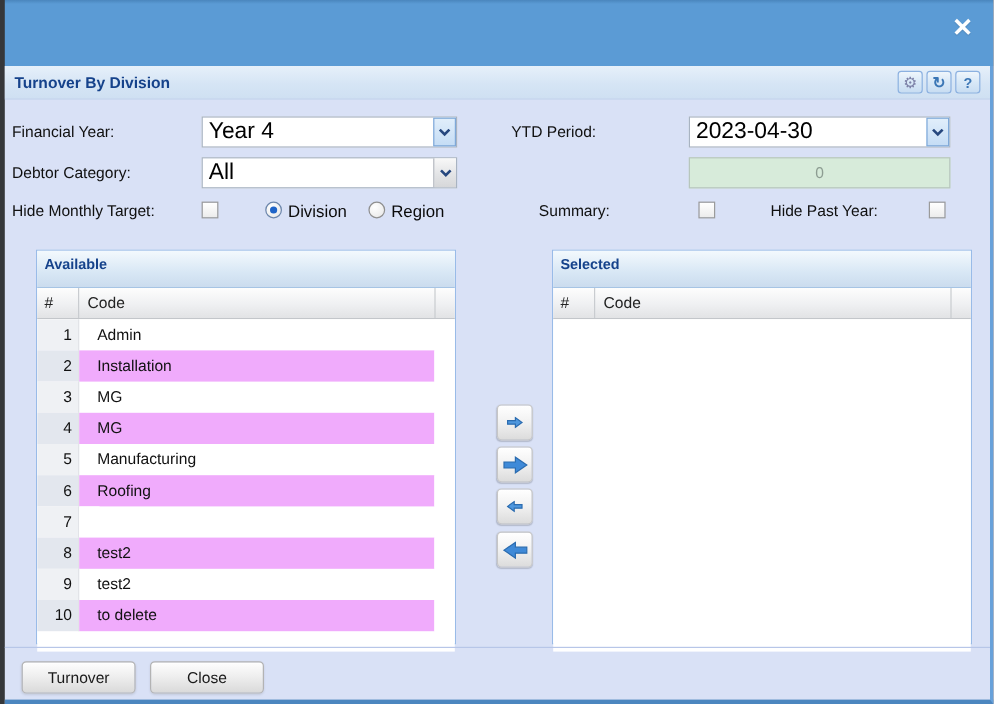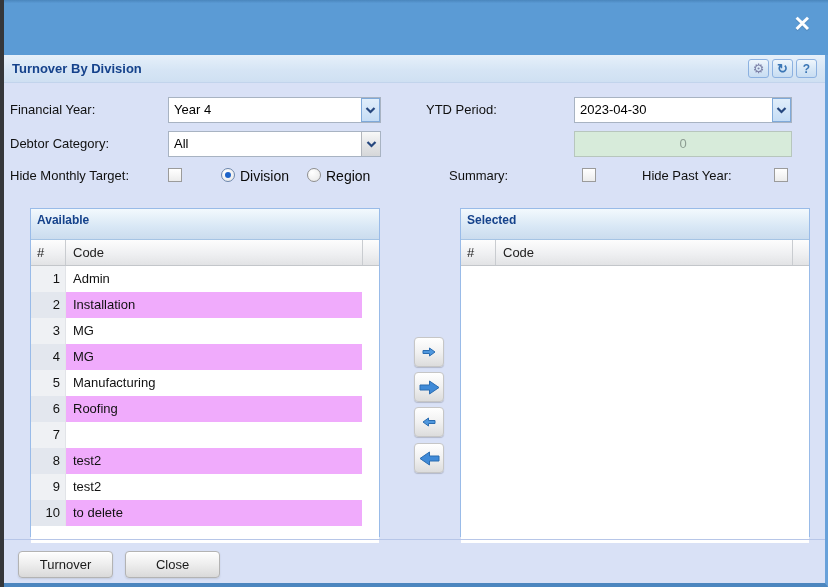--- a/index.html
+++ b/index.html
@@ -39,21 +39,21 @@
   .tool-gear    { color:#7d82a8; font-size:13px; }
   .tool-refresh { color:#3b76b5; font-size:13px; font-weight:bold; }
   .tool-help    { color:#3b76b5; font-size:12px; font-weight:bold; }
 
   .f-label { position:absolute; font-size:13px; color:#101010; line-height:26px; white-space:nowrap; }
   .f-label.dim { color:#a3adbd; }
   .combo {
     position:absolute; height:26px; background:#ffffff; border:1px solid #a8b3c2;
     display:flex; cursor:pointer;
   }
-  .combo-text { flex:1; font-size:13px; line-height:24px; padding-left:5px; color:#000; overflow:hidden; white-space:nowrap; }
+  .combo-text { flex:1; font-size:19px; line-height:24px; padding-left:5px; color:#000; overflow:hidden; white-space:nowrap; }
   .combo-trigger { width:19px; display:flex; align-items:center; justify-content:center; }
   .trigger-blue {
     background:linear-gradient(180deg,#e2effb 0%,#c4dcf5 100%);
     outline:1px solid #7fa9d9; outline-offset:-1px;
   }
   .trigger-gray {
     background:linear-gradient(180deg,#f8f8f8 0%,#e3e4e6 55%,#d6d7d9 100%);
     border-left:1px solid #b2b6bd;
   }
   .checkbox {
@@ -85,21 +85,21 @@
     height:26px; display:flex; font-size:13px; color:#222222;
     background:linear-gradient(180deg,#fdfdfd 0%,#eff0f2 55%,#e2e3e5 100%);
     border-bottom:1px solid #c3c6ca;
   }
   .col-num  { width:35px; border-right:1px solid #c9ccd0; line-height:25px; padding-left:6px; cursor:pointer; }
   .col-code { flex:1; line-height:25px; padding-left:7px; cursor:pointer; }
   .col-fill { width:17px; border-left:1px solid #c9ccd0; }
   .grid-body { position:relative; height:277px; background:#ffffff; overflow:hidden; }
   .grid-row { display:flex; height:26px; font-size:13px; color:#111111; cursor:pointer; }
   .cell-num  { width:35px; background:#eff1f4; border-right:1px solid #e2e4e8; text-align:right; padding-right:5px; line-height:26px; }
-  .cell-code { flex:1; line-height:26px; padding-left:7px; white-space:nowrap; }
+  .cell-code { flex:1; line-height:26px; padding-left:15px; white-space:nowrap; }
   .cell-fill { width:17px; background:#ffffff; }
   .grid-row.striped .cell-code { background:#f0abfc; }
   .grid-row.striped .cell-num  { background:#e3e7ee; }
 
   .xfer {
     position:absolute; left:410px; width:30px; height:30px; border:1px solid #c6c6c6; border-radius:4px;
     background:linear-gradient(180deg,#ffffff 0%,#f1f1f1 50%,#dcdcdc 100%);
     box-shadow:0 1px 1px rgba(0,0,0,0.18); display:flex; align-items:center; justify-content:center;
     cursor:pointer;
   }

